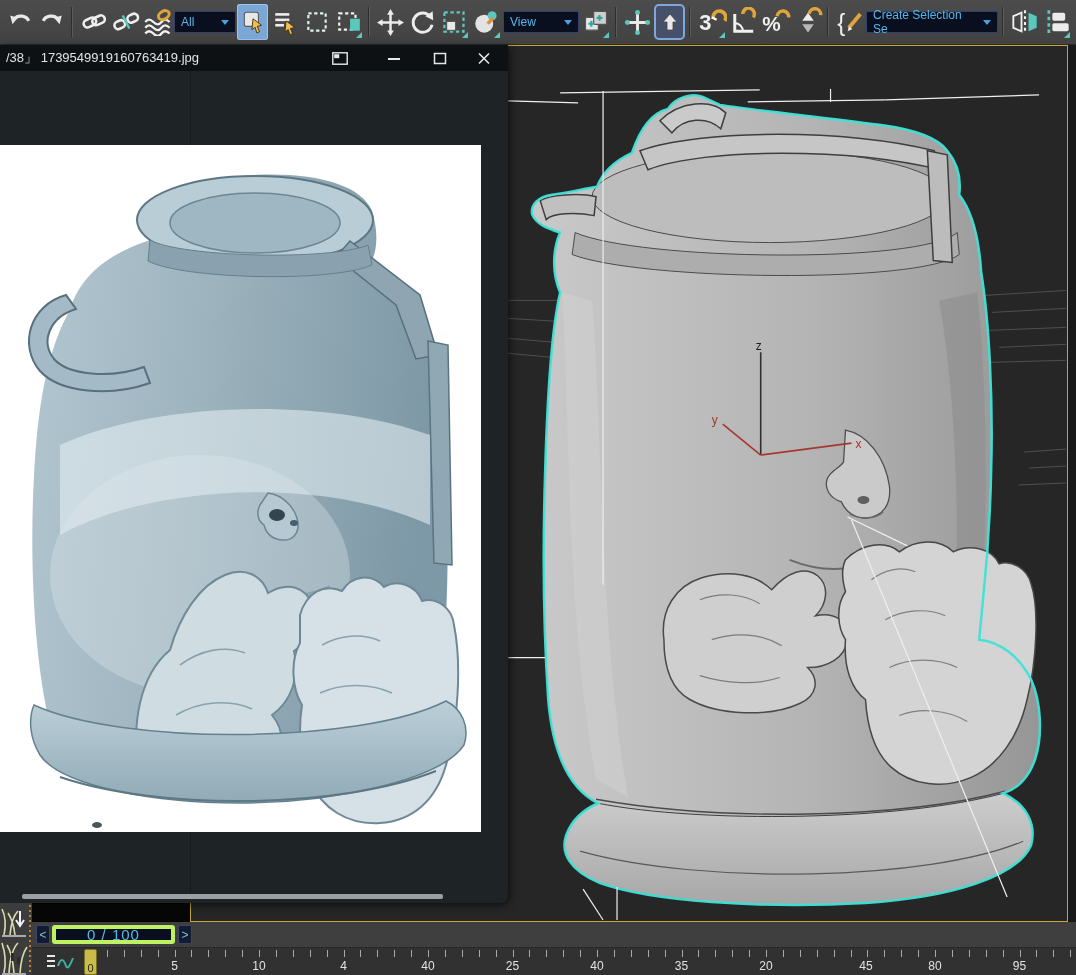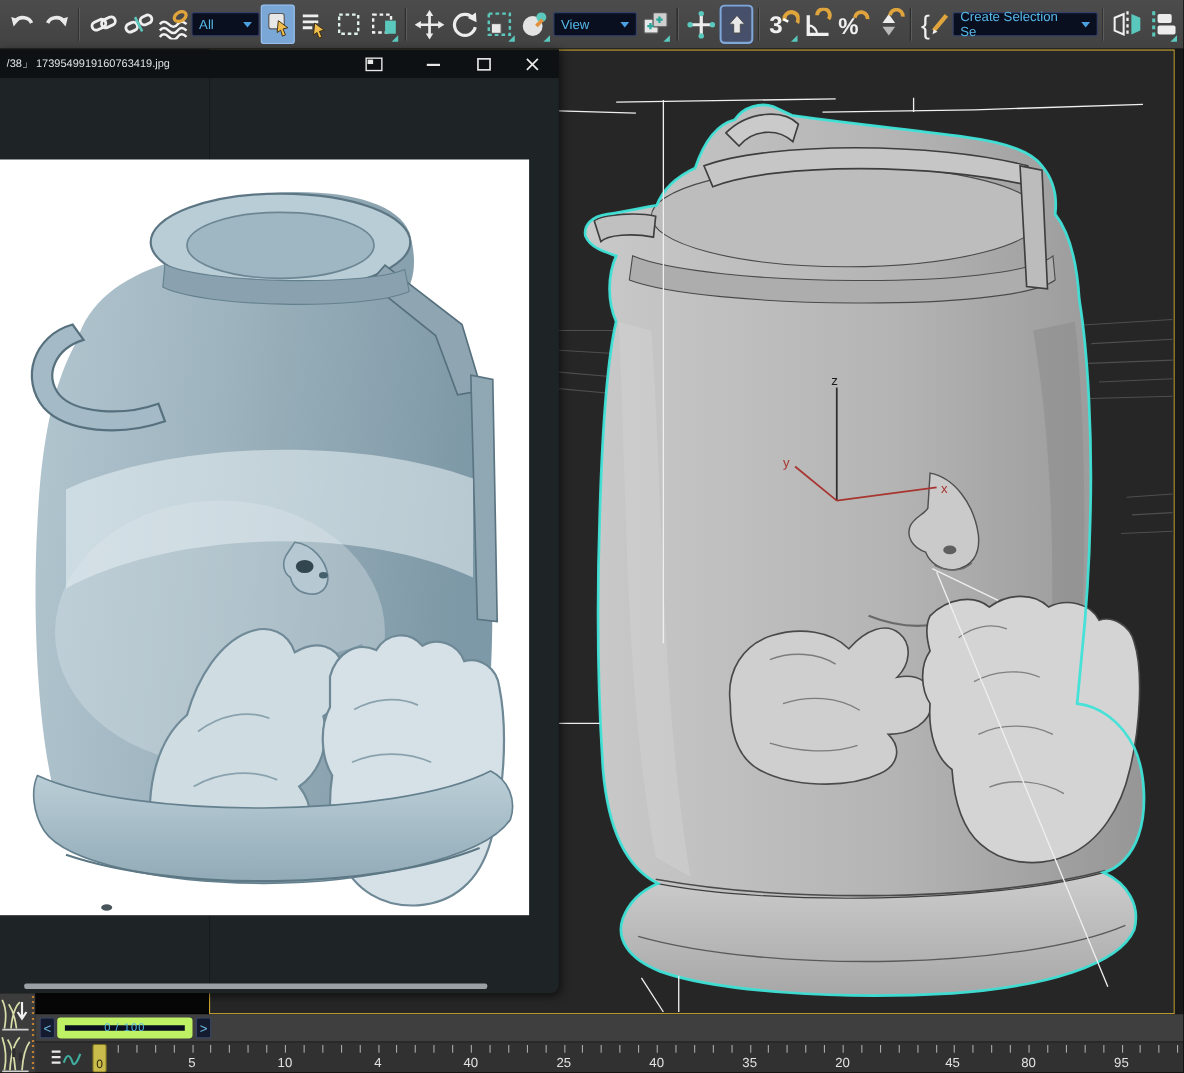--- a/index.html
+++ b/index.html
@@ -29,42 +29,42 @@
   .viewport { position:absolute; left:190px; top:45px; width:878px; height:877px;
               background:#262626; border:1px solid #c8a52e; }
   .viewport svg { position:absolute; left:0; top:0; width:100%; height:100%; }
   .right-edge { position:absolute; left:1068px; top:45px; width:8px; height:877px; background:#191919; }
 
   
   .img-window { position:absolute; left:0; top:45px; width:508px; height:858px;
                 background:#1e2426; border-bottom-right-radius:8px;
                 box-shadow:2px 2px 8px rgba(0,0,0,.6); }
   .titlebar { position:absolute; left:0; top:0; width:100%; height:26px; background:#0d1113;
-              display:flex; align-items:center; color:#dfe3e5; font-size:10px; padding-left:6px; }
+              display:flex; align-items:center; color:#dfe3e5; font-size:13px; padding-left:6px; }
   .title-text { white-space:nowrap; overflow:hidden; }
   .win-btn { position:absolute; top:4px; width:20px; height:18px; display:flex;
              align-items:center; justify-content:center; }
   .col-divider { position:absolute; left:190px; top:26px; width:1px; height:824px; background:#161b1d; }
   .photo { position:absolute; left:0; top:100px; width:481px; height:687px; background:#ffffff; overflow:hidden; }
   .h-scrollbar { position:absolute; left:22px; top:849px; width:421px; height:5px;
                  background:#9aa0a4; border-radius:2px; }
 
   
   .bottom-black { position:absolute; left:28px; top:904px; width:162px; height:17px; background:#060606; }
   .slider-row { position:absolute; left:32px; top:922px; width:1044px; height:25px; background:#3f3f3f; }
   .ruler-row  { position:absolute; left:0; top:947px; width:1076px; height:28px; background:#313131;
                 border-top:1px solid #272727; }
   .left-strip { position:absolute; left:0; top:903px; width:32px; height:72px; background:#3c3c3c; z-index:5; }
   .grip-dots { position:absolute; left:29px; top:905px; width:2px; height:68px; z-index:6;
                background:repeating-linear-gradient(#c08030 0 2px, transparent 2px 5px); }
   .ts-btn { position:absolute; top:3px; width:14px; height:19px; background:#151b2e;
             border:1px solid #3a4668; border-radius:2px; color:#6fc0e8; font-size:12px;
             display:flex; align-items:center; justify-content:center; }
   .ts-field { position:absolute; left:20px; top:3px; width:123px; height:19px; background:#0a0f1f;
-              border:7px solid #bef264; border-radius:3px; color:#56b8e8; font-size:10px;
+              border:4px solid #bef264; border-radius:3px; color:#56b8e8; font-size:15px;
               display:flex; align-items:center; justify-content:center; letter-spacing:1px; }
   .tick { position:absolute; top:2px; width:1px; height:7px; background:#a9a9a9; }
   .tick-label { position:absolute; top:11px; transform:translateX(-50%); color:#e2e2e2; font-size:12px; }
   .time-handle { position:absolute; top:1px; width:13px; height:26px; background:#c9bc4d;
                  border:1px solid #7a701f; border-radius:2px; color:#2e2a08; font-size:11px;
                  display:flex; align-items:flex-end; justify-content:center; z-index:4; }
   .curve-editor-btn { position:absolute; left:42px; top:2px; width:36px; height:24px;
                       display:flex; align-items:center; justify-content:center; }
 </style>
 </head>

